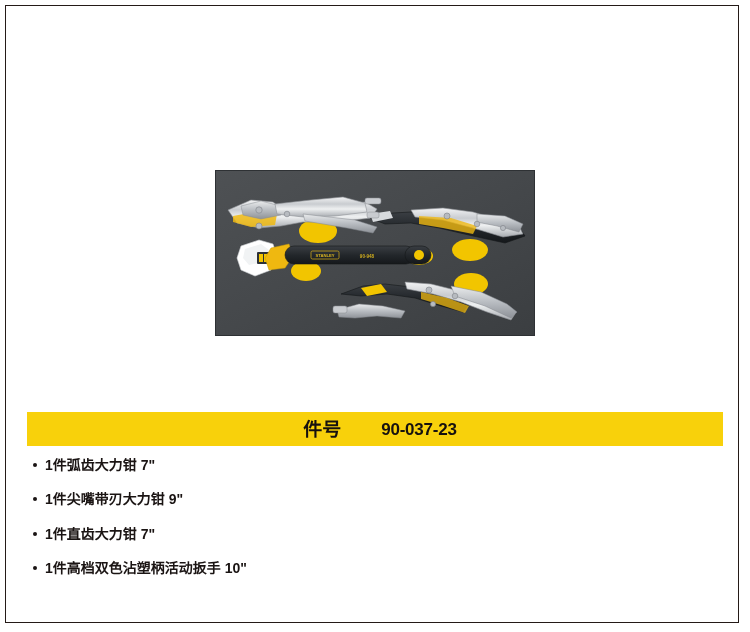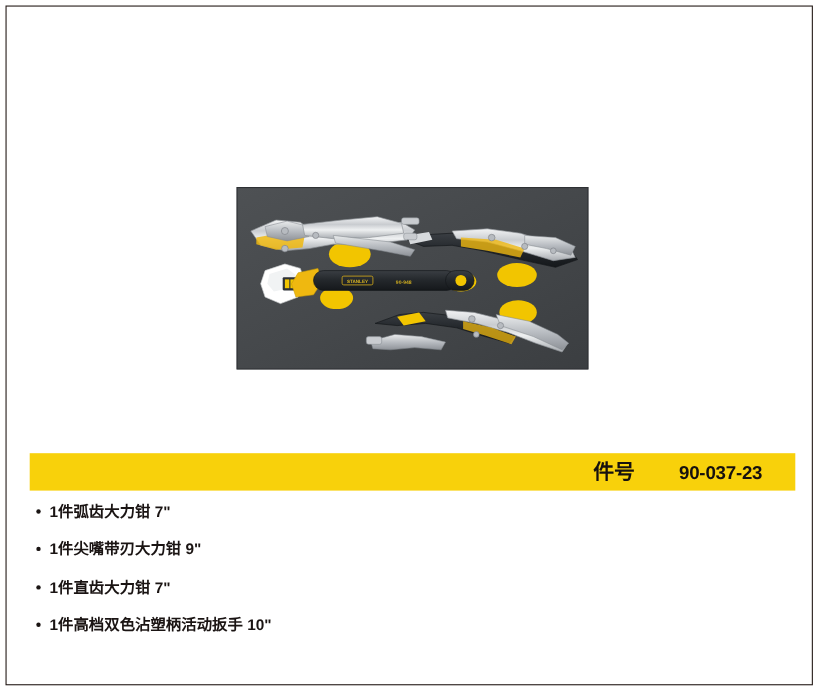--- a/index.html
+++ b/index.html
@@ -77,21 +77,21 @@
   .part-bar {
     position: absolute;
     left: 27px;
     top: 412px;
     width: 696px;
     height: 34px;
     background: #f8d10b;
     box-sizing: border-box;
     display: flex;
     align-items: center;
-    justify-content: flex-end;
+    justify-content: center;
     z-index: 3;
   }
   .part-bar-label {
     color: #16110f;
     font-size: 19px;
     font-weight: bold;
     padding-left: 40px;
     line-height: 1;
   }
   .part-bar-value {

